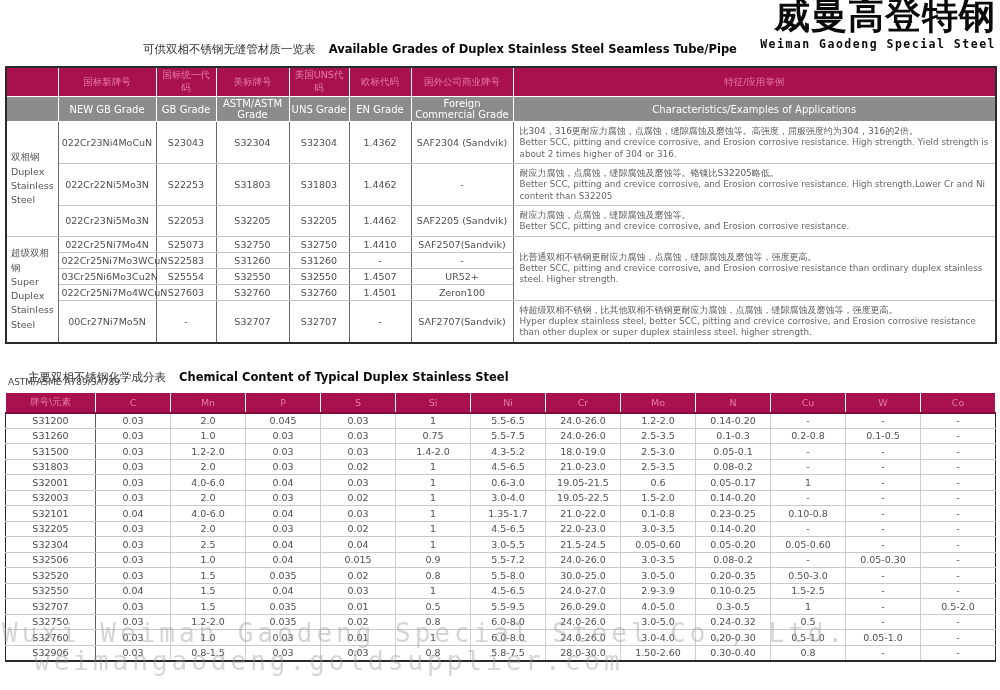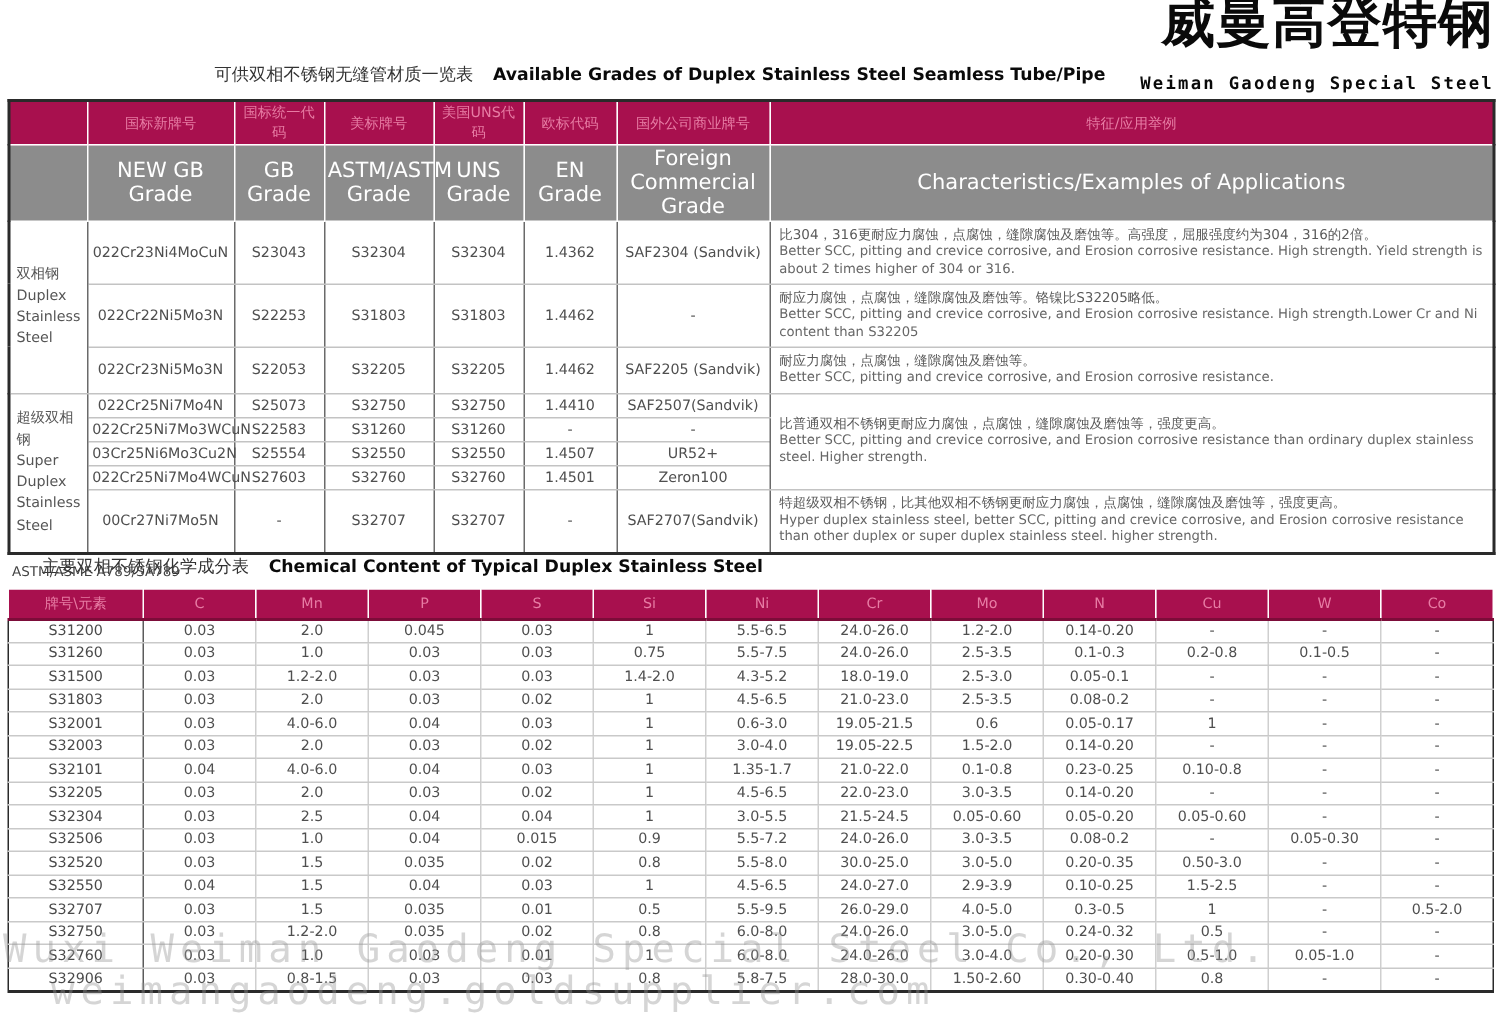--- a/index.html
+++ b/index.html
@@ -38,21 +38,21 @@
     color: #0a0a0a;
     letter-spacing: 1px;
     line-height: 1.1;
   }
   .logo-en {
     font-family: "DejaVu Sans Mono", "Liberation Mono", monospace;
     font-size: 11.5px;
     font-weight: bold;
     color: #0a0a0a;
     letter-spacing: 1.5px;
-    margin-top: 12px;
+    margin-top: 1px;
   }
 
   
   table { border-collapse: collapse; table-layout: fixed; padding-left: 36px; }
   .grades-table {
     position: absolute;
     top: 66px;
     left: 5px;
     width: 990px;
     border: 2px solid #2a2a2a;
@@ -65,21 +65,21 @@
   }
   .grades-table thead .zh-row th {
     background: #a8104e;
     color: #e77ca4;
     font-size: 9.5px;
     height: 15px;
   }
   .grades-table thead .en-row th {
     background: #8c8c8c;
     color: #fff;
-    font-size: 14px;
+    font-size: 10px;
     height: 16px;
   }
   .grades-table td {
     border-top: 1px solid #c3c3c3;
     border-bottom: 1px solid #c3c3c3;
     border-left: 1px solid #6a6a6a;
     border-right: 1px solid #6a6a6a;
     font-size: 9.5px;
     color: #4f4f4f;
     text-align: center;

